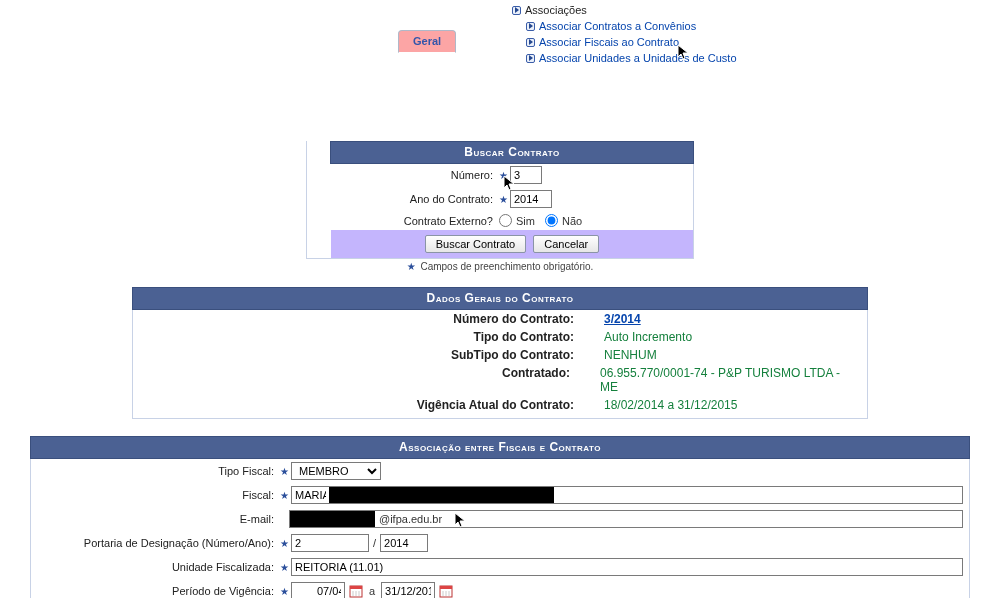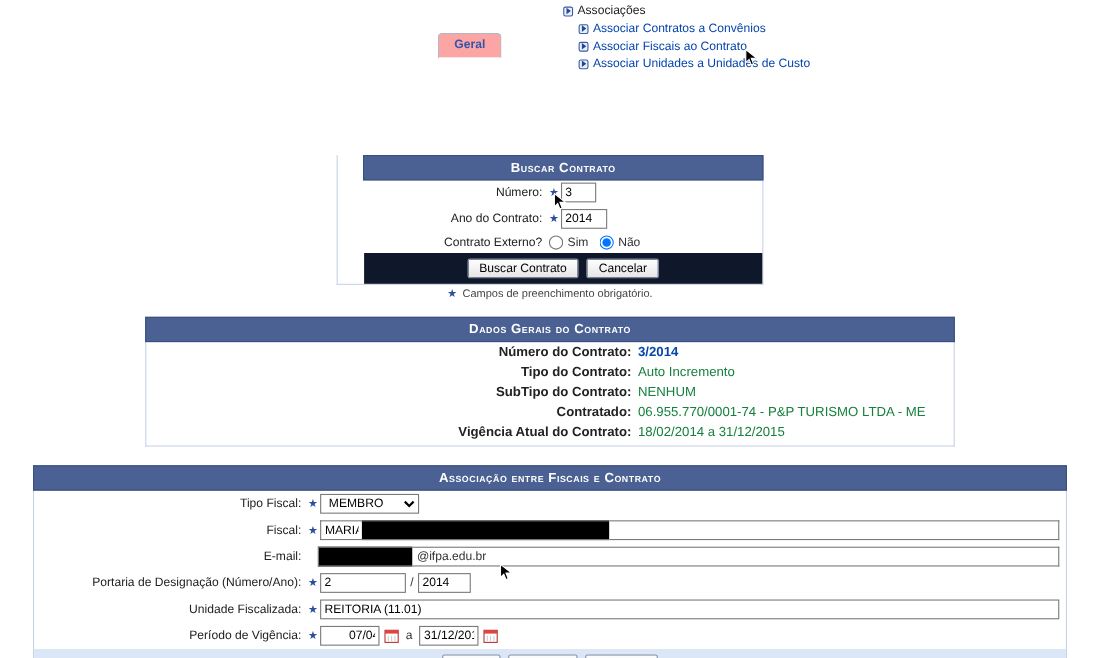--- a/index.html
+++ b/index.html
@@ -33,30 +33,30 @@
     font-variant:small-caps; letter-spacing:0.5px;
     text-align:center; padding:3px 0 4px; font-size:12px;
     border:1px solid #3a4f7d;
   }
   .panel-narrow { width:388px; margin:8px auto 0; border:1px solid #c8d2e6; border-top:none; background:#fff;padding-left:24px;}
   .panel-narrow .section-bar { margin:-1px; }
   .form-row { display:flex; align-items:center; padding:3px 0 3px; }
   .form-row .lbl { width:168px; text-align:right; padding-right:6px; color:#222; font-size:11px;}
   .star { color:#2b4f9b; font-size:10px; margin-right:2px;}
   input[type=text], select { font-family:inherit; font-size:11px; padding:1px 3px; border:1px solid #7a7a7a; background:#fff; height:18px;}
-  .actions-row { background:#0f172a; padding:5px 0; text-align:center; }
+  .actions-row { background:#c4b5fd; padding:5px 0; text-align:center; }
   button { font-family:inherit; font-size:11px; padding:2px 10px; border:1px solid #8a94a6; background:linear-gradient(#fefefe,#e6e6e6); border-radius:2px; cursor:pointer; margin:0 2px;}
   .mand-hint { text-align:center; font-size:10px; color:#444; padding:2px 0 6px;}
   .cursor2 { position:absolute; left:503px; top:175px; }
   .panel-wide { width:736px; margin:10px auto 0; border:1px solid #c8d2e6; border-top:none;}
   .panel-wide .section-bar { margin:-1px -1px 0 -1px; }
-  .kv { display:flex; align-items:flex-start; padding:2px 8px; font-size:12px; }
+  .kv { display:flex; align-items:flex-start; padding:2px 8px; font-size:12px;gap:24px; }
   .kv .k { width:439px; text-align:right; font-weight:bold; color:#222; padding-right:6px;}
   .kv .v { color:#15803d; }
-  .kv .v.link { color:#0645ad; font-weight:bold;}
+  .kv .v.link { color:#0645ad; font-weight:bold;text-decoration:underline;}
   .panel-full { width:940px; margin:18px auto 0; border:1px solid #c8d2e6; border-top:none;}
   .panel-full .section-bar { margin:-1px -1px 0 -1px; }
   .ff-row { display:flex; align-items:center; padding:3px 6px; font-size:11px;}
   .ff-row .lbl { width:243px; text-align:right; padding-right:6px; color:#222; }
   .wide-input { flex:1; }
   .email-black { background:#000; color:#000; width:86px; height:18px; display:inline-block; border:1px solid #7a7a7a; border-right:none;}
   .email-rest { height:18px; border:1px solid #7a7a7a; border-left:none; display:inline-flex; align-items:center; padding:0 4px; background:#fff; flex:1;}
   .cal-icon { width:14px; height:14px; display:inline-block; margin-left:4px; vertical-align:middle;}
   .cal-icon svg { width:14px; height:14px; display:block;}
   .sep-a { margin:0 6px; }

